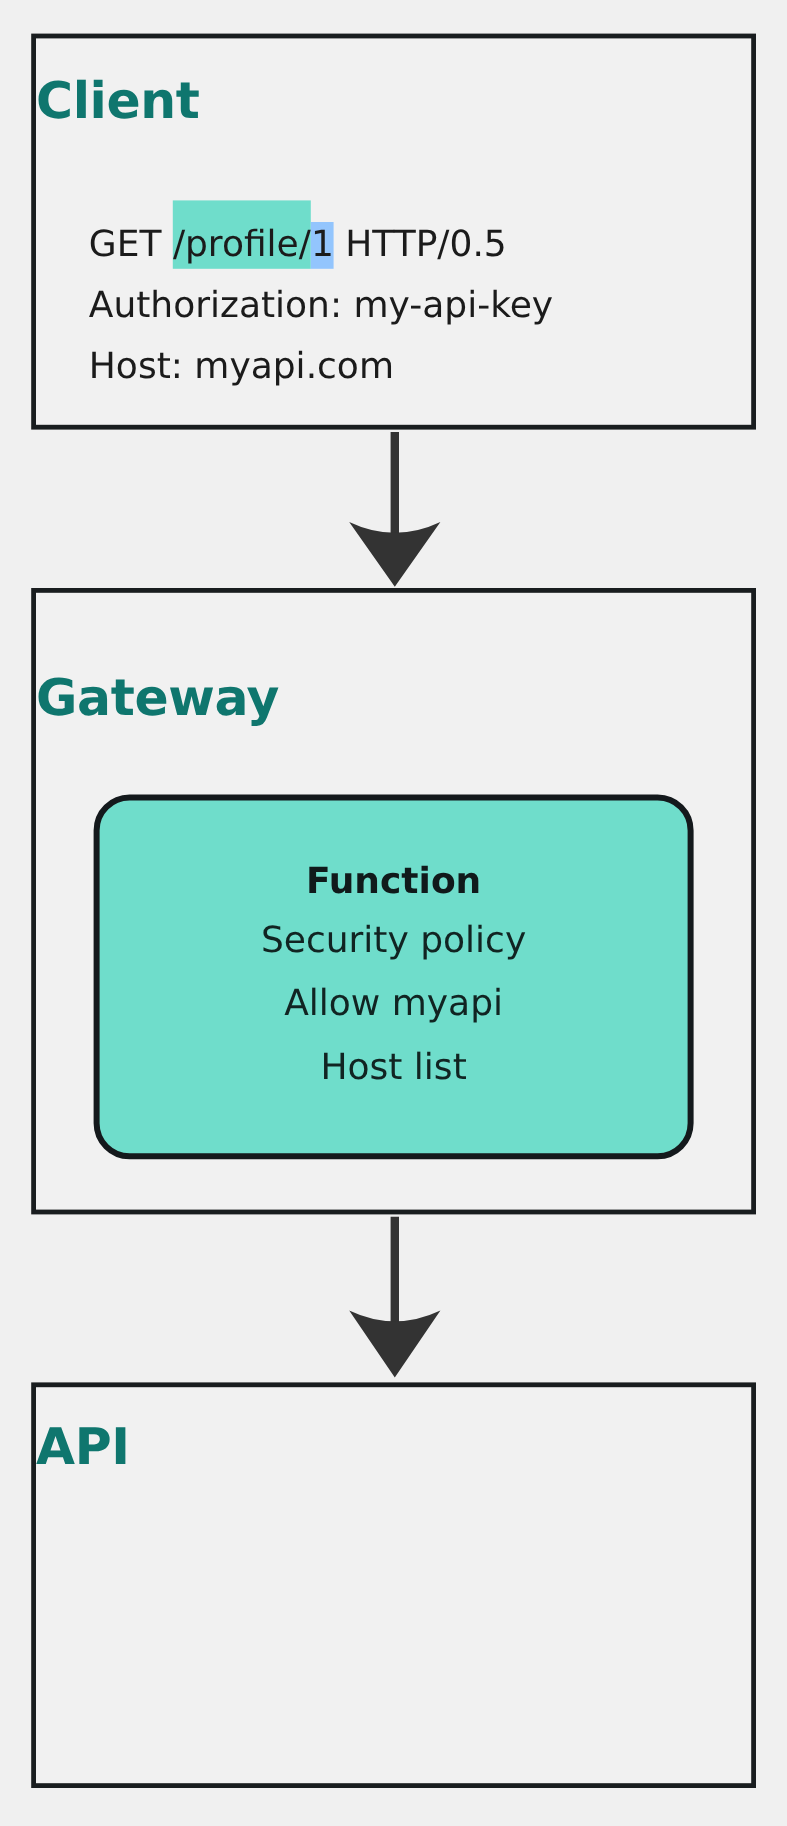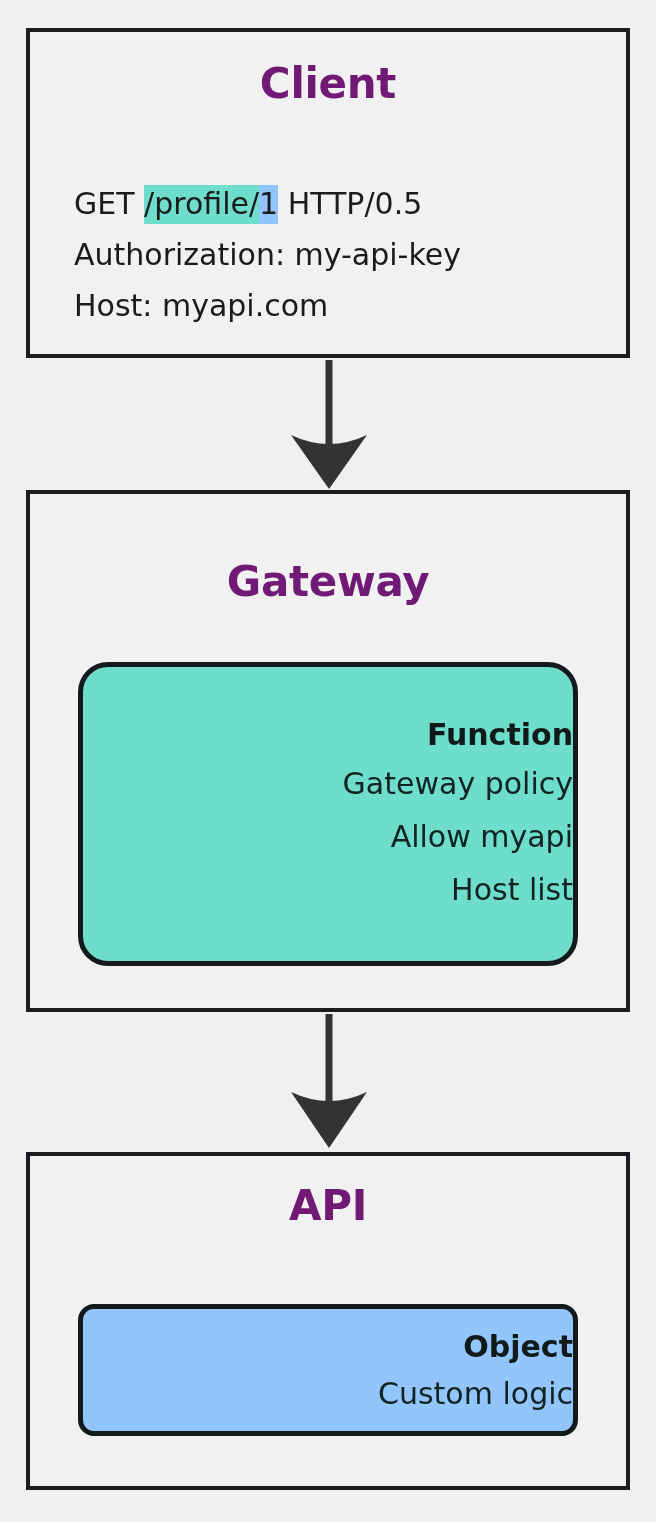--- a/index.html
+++ b/index.html
@@ -32,61 +32,61 @@
   }
 
   #client-node { left: 26px;  top: 28px;   width: 604px; height: 330px; }
   #gateway-node{ left: 26px;  top: 490px;  width: 604px; height: 522px; }
   #api-node    { left: 26px;  top: 1152px; width: 604px; height: 338px; }
 
   .node-title {
     position: absolute;
     left: 0;
     width: 100%;
-    text-align: center;
+    text-align: left;
     font-weight: bold;
     font-size: 42px;
     line-height: 52px;
-    color: #701a75;
+    color: #0f766e;
     letter-spacing: -0.3px;
   }
   #client-node  .node-title { top: 26px; }
   #gateway-node .node-title { top: 22px; margin-top: 40px; }
   #api-node     .node-title { top: 24px; }
 
   
   .req-block {
     position: absolute;
     left: 44px;
     top: 146px;
     font-size: 30px;
     line-height: 51px;
     color: #1b1b1b;
     white-space: nowrap;
   }
   .req-line { display: block; }
   .hl-teal {
     background: #6fddcb;
-    padding: 1px 0 3px 0;
+    padding: 19px 0 3px 0;
   }
   .hl-blue {
     background: #93c5fd;
     padding: 1px 0 3px 0;
   }
 
   
   .subnode {
     position: absolute;
     box-sizing: border-box;
     border: 5px solid #14191c;
     text-align: center;
     display: flex;
     flex-direction: column;
     justify-content: center;
-    align-items: flex-end;
+    align-items: center;
   }
 
   #function-subnode {
     left: 78px;
     top: 662px;
     width: 500px;
     height: 304px;
     background: #6fddcb;
     border-radius: 30px;
   }
@@ -141,32 +141,28 @@
     <line x1="329" y1="360" x2="329" y2="455" stroke="#333333" stroke-width="7"></line>
     <path d="M 329 489 L 291 435 Q 329 453 367 435 Z" fill="#333333"></path>
   </svg>
 
   <div class="node" id="gateway-node">
     <div class="node-title">Gateway</div>
   </div>
 
   <div class="subnode" id="function-subnode">
     <div class="sub-title">Function</div>
-    <div class="sub-line">Gateway policy</div>
+    <div class="sub-line">Security policy</div>
     <div class="sub-line">Allow myapi</div>
     <div class="sub-line">Host list</div>
   </div>
 
   <svg class="arrow" width="656" height="1522" viewBox="0 0 656 1522" style="pointer-events:none;">
     <line x1="329" y1="1014" x2="329" y2="1110" stroke="#333333" stroke-width="7"></line>
     <path d="M 329 1148 L 291 1092 Q 329 1110 367 1092 Z" fill="#333333"></path>
   </svg>
 
   <div class="node" id="api-node">
     <div class="node-title">API</div>
   </div>
 
-  <div class="subnode" id="object-subnode">
-    <div class="sub-title">Object</div>
-    <div class="sub-line">Custom logic</div>
-  </div>
 
 </div>
 
 </body></html>

